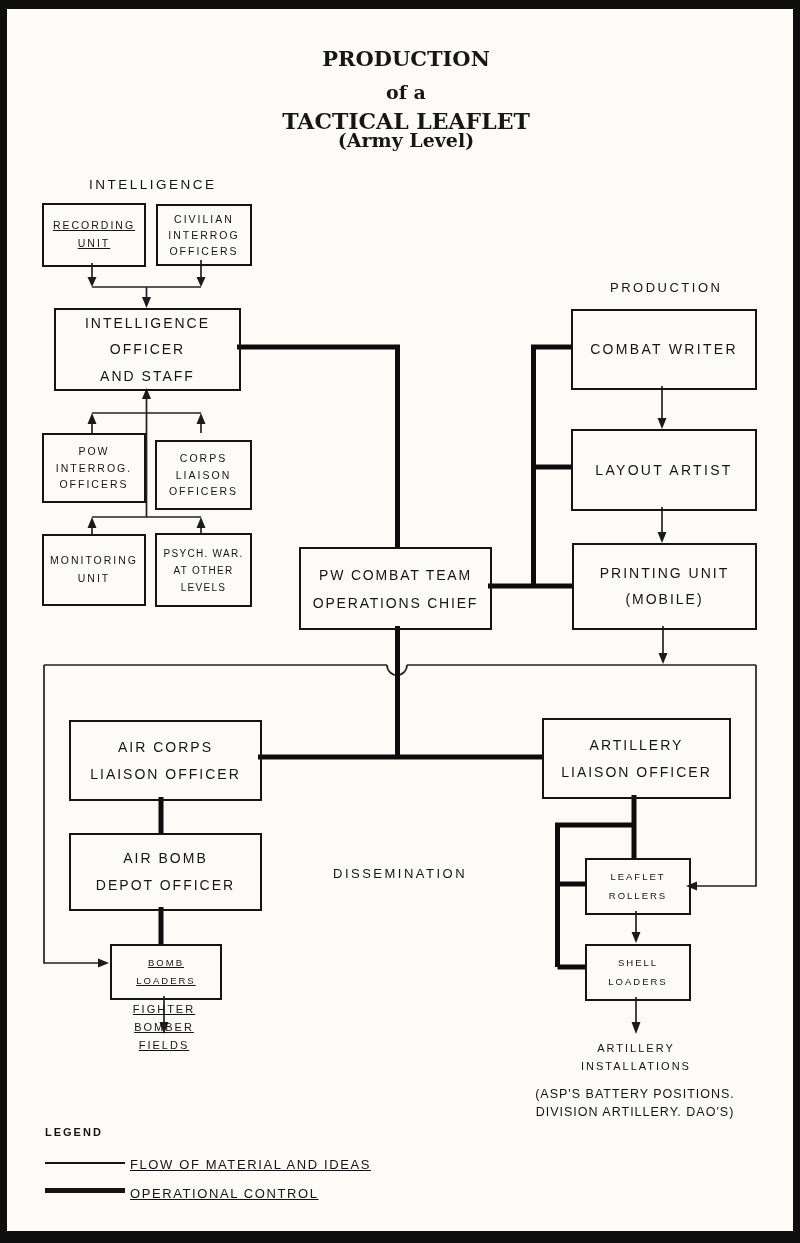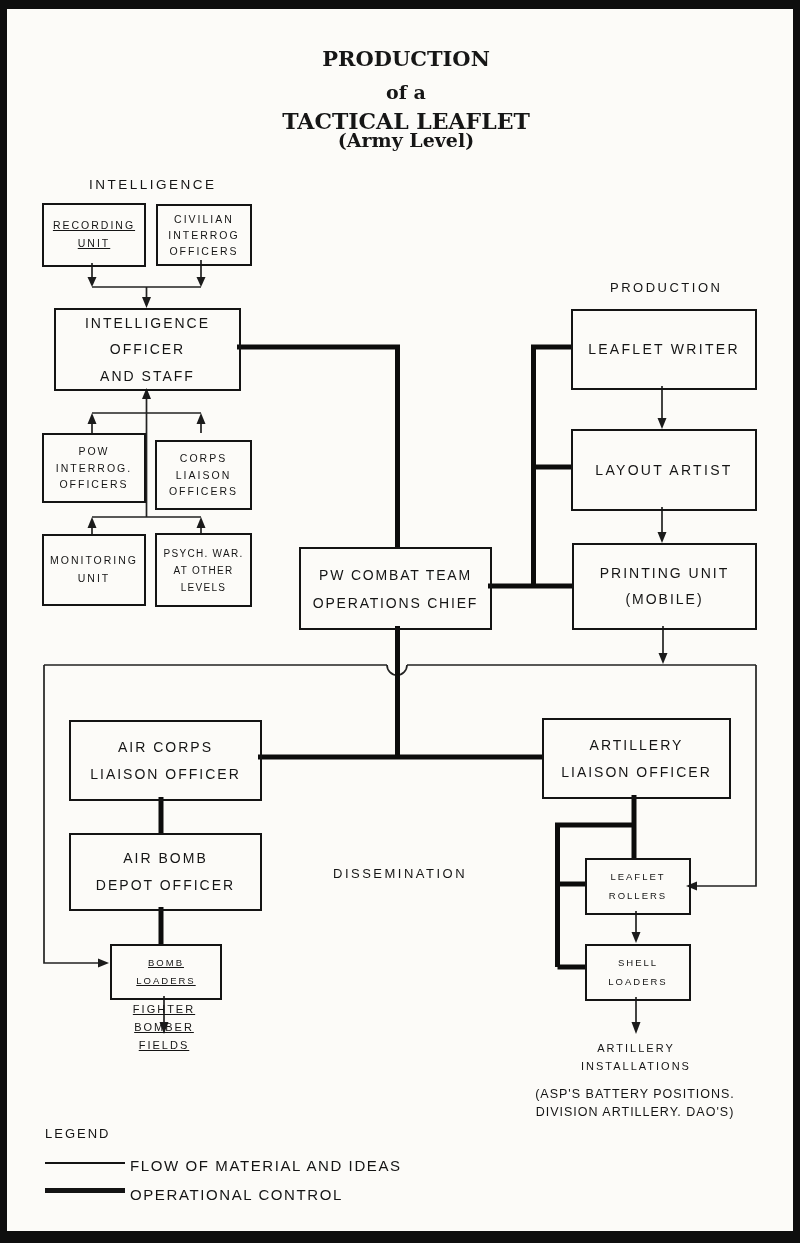--- a/index.html
+++ b/index.html
@@ -41,22 +41,22 @@
     text-align:center;white-space:pre-line;
     background:transparent;
     letter-spacing:2px;line-height:1.7;color:#151515;
   }
   .sm{font-size:10.5px;}
   .xs{font-size:9.5px;line-height:1.9;}
   .lg{font-size:14px;line-height:1.9;}
   .term{
     position:absolute;text-align:center;white-space:pre-line;color:#141414;
   }
-  .legend-title{position:absolute;font-size:13px;letter-spacing:2px;color:#141414;}
-  .legend-label{position:absolute;font-size:15px;letter-spacing:1.6px;white-space:pre;color:#141414;}
+  .legend-title{position:absolute;font-size:11px;letter-spacing:2px;color:#141414;font-weight:bold;}
+  .legend-label{position:absolute;font-size:13px;letter-spacing:1.6px;white-space:pre;color:#141414;text-decoration:underline;}
   .swatch{position:absolute;width:80px;background:#141414;}
   .swatch.thin{height:2px;}
   .swatch.thick{height:5px;}
 </style>
 </head>
 <body>
 
 <div class="page">
 
   <svg class="wires" viewBox="0 0 800 1243" aria-hidden="true">
@@ -144,21 +144,21 @@
 OFFICERS</div>
   <div class="box sm" style="left:42px;top:534px;width:100px;height:68px;">MONITORING
 UNIT</div>
   <div class="box sm" style="left:155px;top:533px;width:93px;height:70px;font-size:10px;letter-spacing:1.3px;line-height:1.7;">PSYCH. WAR.
 AT OTHER
 LEVELS</div>
 
   <div class="box lg" style="left:299px;top:547px;width:189px;height:79px;letter-spacing:1.8px;line-height:2;">PW COMBAT TEAM
 OPERATIONS CHIEF</div>
 
-  <div class="box lg" style="left:571px;top:309px;width:182px;height:77px;letter-spacing:2.3px;">LEAFLET WRITER</div>
+  <div class="box lg" style="left:571px;top:309px;width:182px;height:77px;letter-spacing:2.3px;">COMBAT WRITER</div>
   <div class="box lg" style="left:571px;top:429px;width:182px;height:78px;letter-spacing:2.3px;">LAYOUT ARTIST</div>
   <div class="box lg" style="left:572px;top:543px;width:181px;height:83px;line-height:1.8;">PRINTING UNIT
 (MOBILE)</div>
 
   <div class="box lg" style="left:69px;top:720px;width:189px;height:77px;line-height:1.9;">AIR CORPS
 LIAISON OFFICER</div>
   <div class="box lg" style="left:69px;top:833px;width:189px;height:74px;line-height:1.9;">AIR BOMB
 DEPOT OFFICER</div>
   <div class="box xs" style="left:110px;top:944px;width:108px;height:52px;text-decoration:underline;">BOMB
 LOADERS</div>

